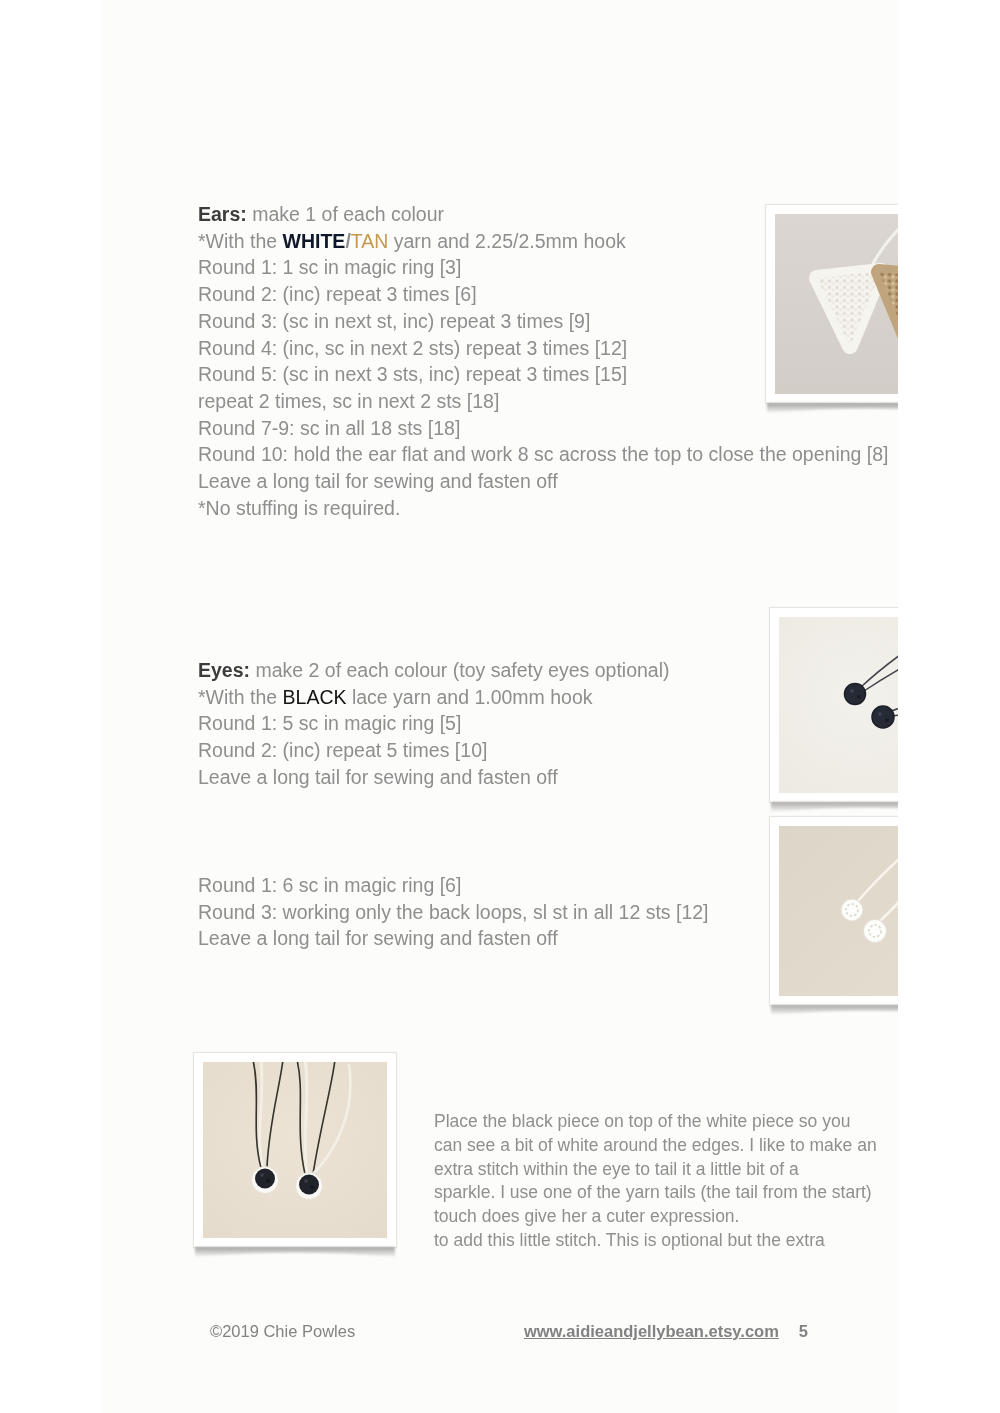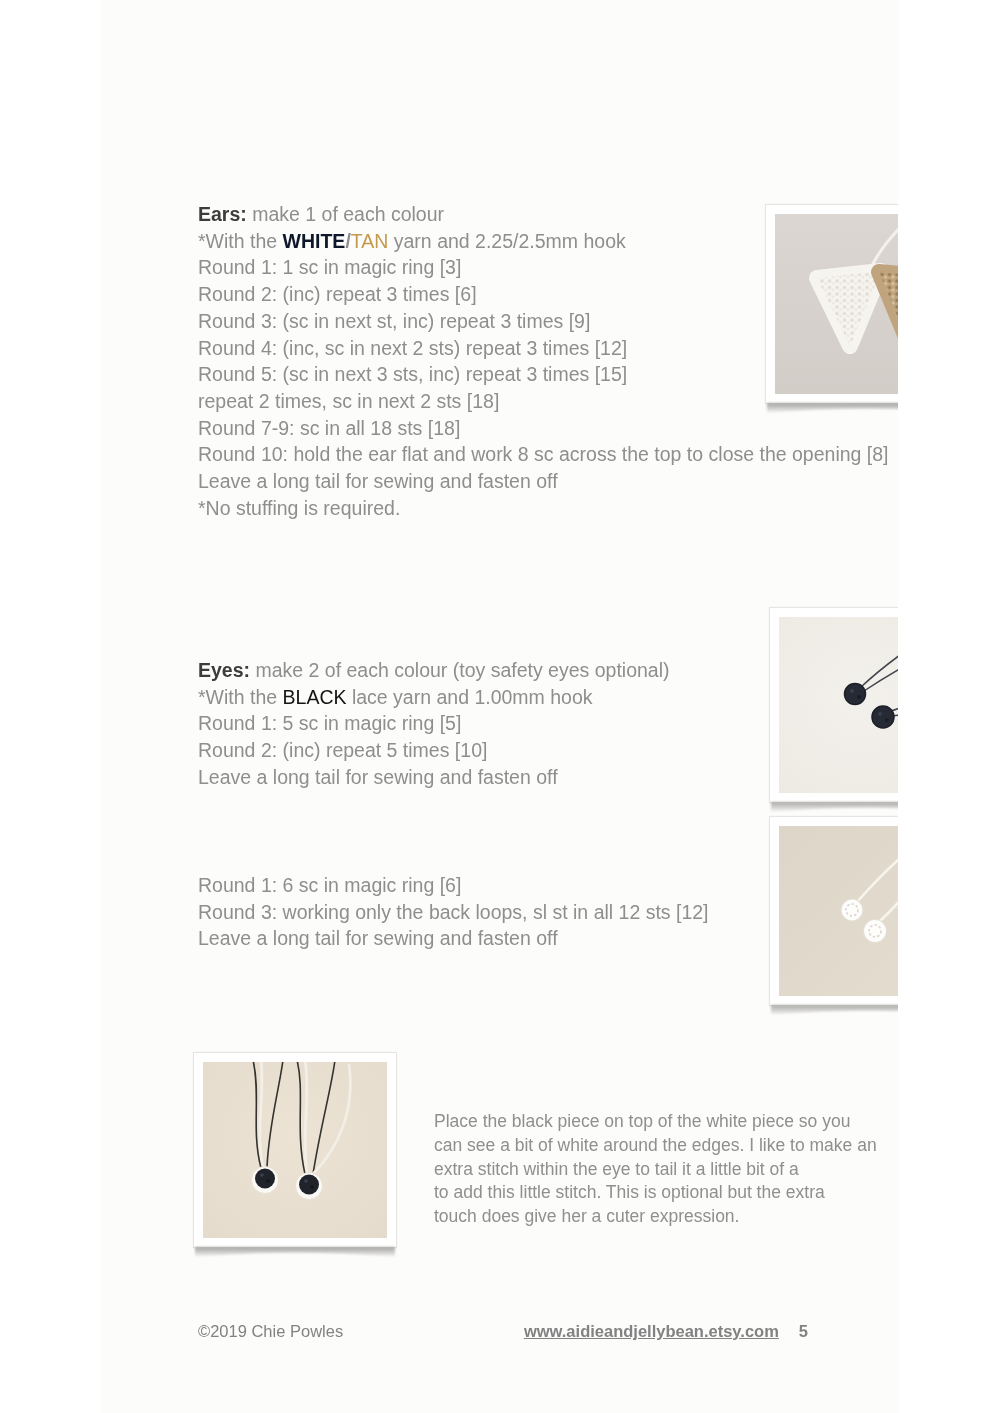--- a/index.html
+++ b/index.html
@@ -9,21 +9,21 @@
     font-family:"Liberation Sans", sans-serif;
   }
   .textblock{position:absolute;color:#8e8e8e;font-size:19.5px;line-height:26.7px;}
   .line{white-space:pre-wrap;}
   .hd{color:#3c3c3c;font-weight:bold;}
   .black-word{color:#141414;font-weight:normal;}
   .white-word{color:#0f172a;font-weight:bold;}
   .tan-word{color:#c5994d;font-weight:normal;}
   .slash{color:#8e8e8e;font-weight:bold;}
   .para{position:absolute;color:#8f8f8f;font-size:17.5px;line-height:23.8px;}
-  .footer{position:absolute;color:#828282;font-size:16.5px;}
+  .footer{position:absolute;color:#828282;font-size:16.5px;margin-left:12px;}
   .footer-right{display:flex;align-items:baseline;gap:20px;font-weight:bold;}
   .site-link{text-decoration:underline;color:#828282;cursor:pointer;}
   .polaroid{
     position:absolute;background:#ffffff;border:1px solid #e7e5e1;
     box-shadow:0 0 2px rgba(0,0,0,.05);
     box-sizing:border-box;padding:9px;
   }
   .photo{display:block;width:100%;height:100%;}
   .curl{
     position:absolute;left:1px;bottom:-11px;height:11px;width:calc(100% - 2px);
@@ -61,22 +61,23 @@
   <div class="textblock" style="left:96px;top:872px;">
     <div class="line">Round 1: 6 sc in magic ring [6]</div>
     <div class="line">Round 3: working only the back loops, sl st in all 12 sts [12]</div>
     <div class="line">Leave a long tail for sewing and fasten off</div>
   </div>
 
   <div class="para" style="left:332px;top:1086px;margin-top:24px;">
     <div class="line">Place the black piece on top of the white piece so you</div>
     <div class="line">can see a bit of white around the edges. I like to make an</div>
     <div class="line">extra stitch within the eye to tail it a little bit of a</div>
+    <div class="line">sparkle. I use one of the yarn tails (the tail from the start)</div>
+    <div class="line">touch does give her a cuter expression.</div>
     <div class="line">to add this little stitch. This is optional but the extra</div>
-    <div class="line">touch does give her a cuter expression.</div>
   </div>
 
   <div class="polaroid" style="left:663px;top:204px;width:206px;height:200px;">
     <svg class="photo" viewBox="0 0 186 180" preserveAspectRatio="none">
       <defs>
         <pattern id="stw" width="7.5" height="6.5" patternUnits="userSpaceOnUse">
           <rect width="7.5" height="6.5" fill="#f6f4ef"></rect>
           <circle cx="2" cy="2" r="1.7" fill="#e2dcd2"></circle>
           <circle cx="5.6" cy="4.6" r="1.5" fill="#ece7df"></circle>
         </pattern>

